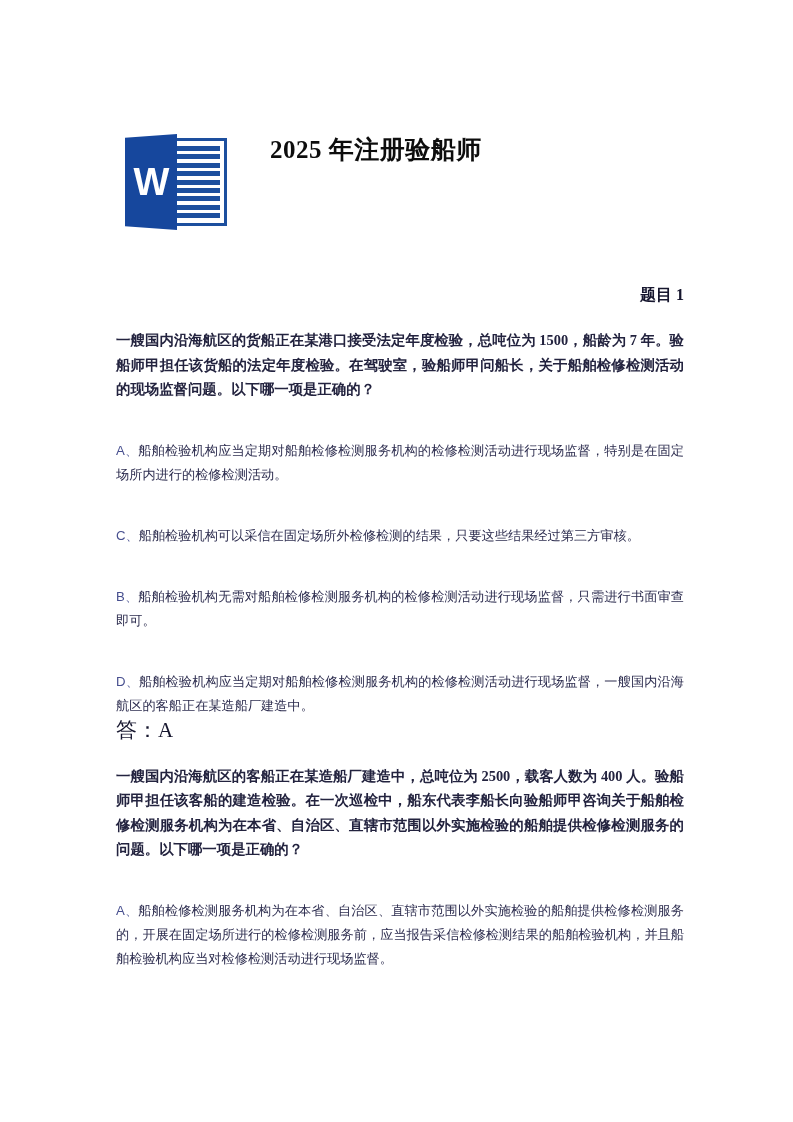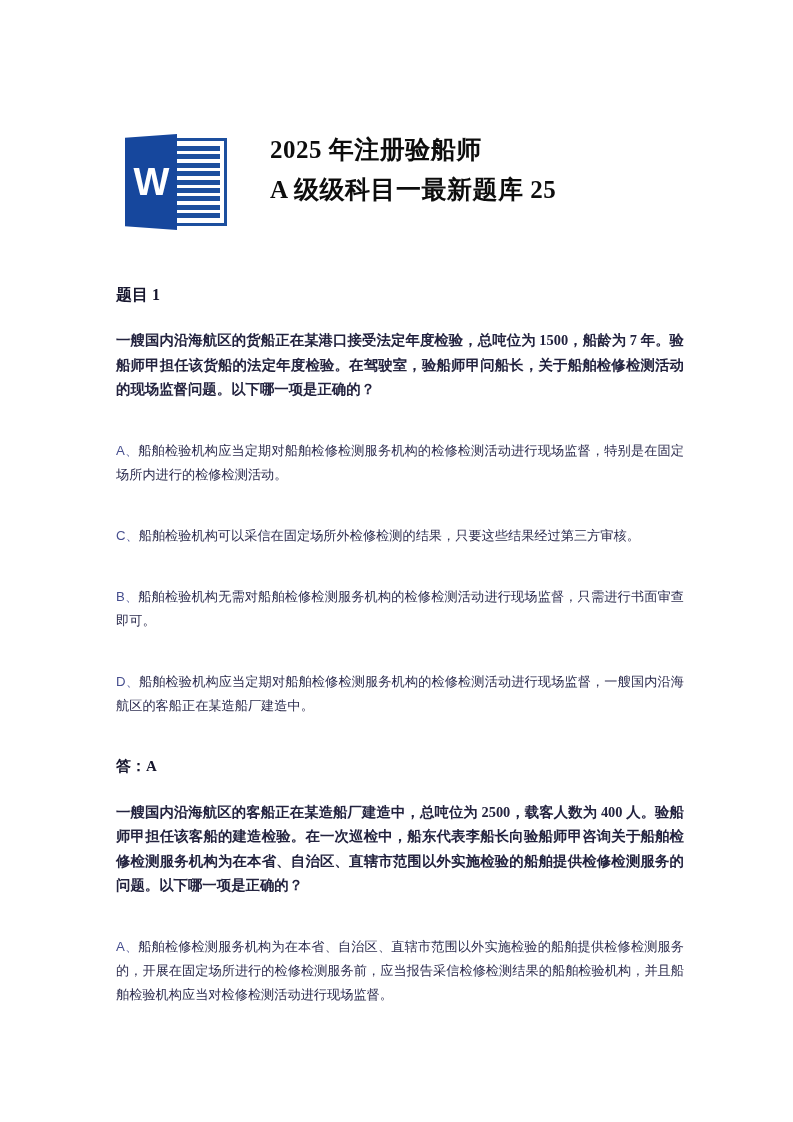--- a/index.html
+++ b/index.html
@@ -100,20 +100,21 @@
 
   
   .q-heading {
     margin-top: 44px;
     margin-bottom: 0;
     color: #16162e;
     font-family: "Liberation Serif", "DejaVu Serif", serif;
     font-weight: bold;
     font-size: 16px;
     line-height: 22px;
+    text-align: right;
   }
   .q-body {
     margin-top: 22px;
     color: #23233f;
     font-family: "Liberation Serif", "DejaVu Serif", serif;
     font-weight: bold;
     font-size: 14.4px;
     line-height: 24.5px;
     text-align: justify;
     text-justify: inter-ideograph;
@@ -125,25 +126,24 @@
     font-weight: normal;
     font-size: 13.2px;
     line-height: 24px;
     text-align: justify;
     text-justify: inter-ideograph;
   }
   .option .opt-letter {
     color: #474f8f;
   }
   .answer-heading {
-    margin-top: 36px;
     color: #16162e;
     font-family: "Liberation Serif", "DejaVu Serif", serif;
-    font-weight: bold;
-    font-size: 15px;
+    font-weight: normal;
+    font-size: 21px;
     line-height: 24px;
   }
   .explain {
     margin-top: 8px;
     color: #2e2e50;
     font-family: "Liberation Sans", "DejaVu Sans", sans-serif;
     font-size: 13.2px;
     line-height: 24px;
     text-align: justify;
     text-justify: inter-ideograph;
@@ -172,21 +172,20 @@
           <div class="ln"></div>
           <div class="ln"></div>
           <div class="ln"></div>
         </div>
         <div class="panel">
           <div class="w">W</div>
         </div>
       </div>
       <div class="title-block">
         <div class="tline">2025 年注册验船师</div>
-        <div class="tline">A 级级科目一最新题库 25</div>
       </div>
     </div>
 
     <div class="q-heading">题目 1</div>
     <div class="q-body">一艘国内沿海航区的货船正在某港口接受法定年度检验，总吨位为 1500，船龄为 7 年。验船师甲担任该货船的法定年度检验。在驾驶室，验船师甲问船长，关于船舶检修检测活动的现场监督问题。以下哪一项是正确的？</div>
 
     <div class="option">
       <span class="opt-letter">A</span><span class="opt-letter">、</span><span>船舶检验机构应当定期对船舶检修检测服务机构的检修检测活动进行现场监督，特别是在固定场所内进行的检修检测活动。</span>
     </div>
     <div class="option">

